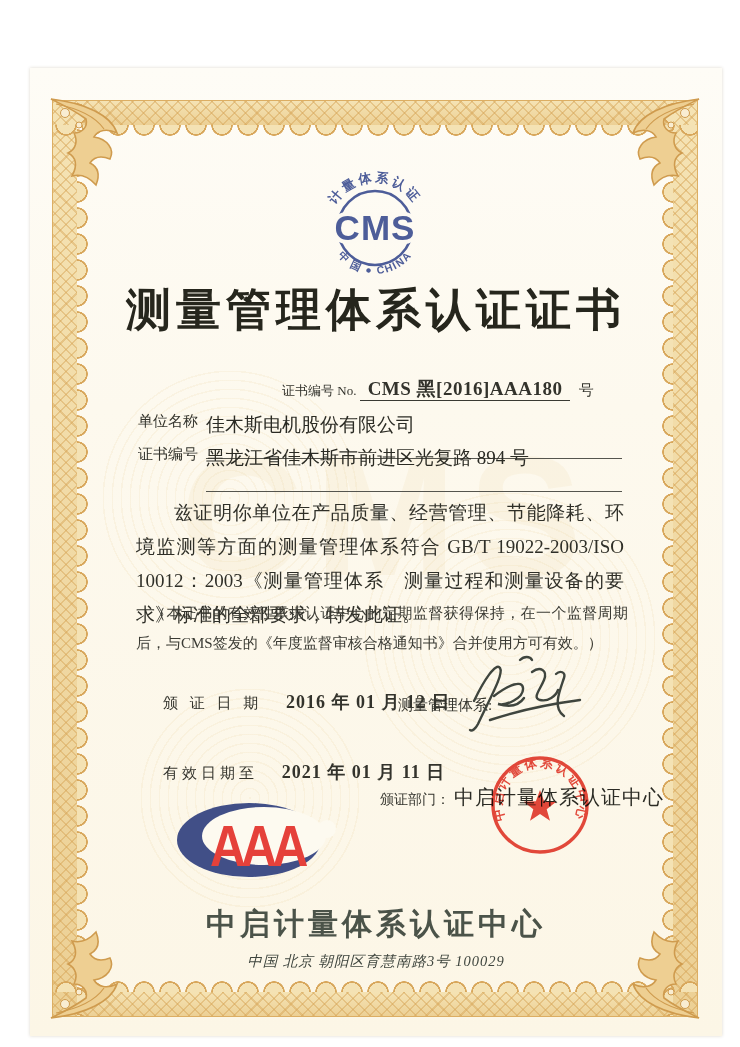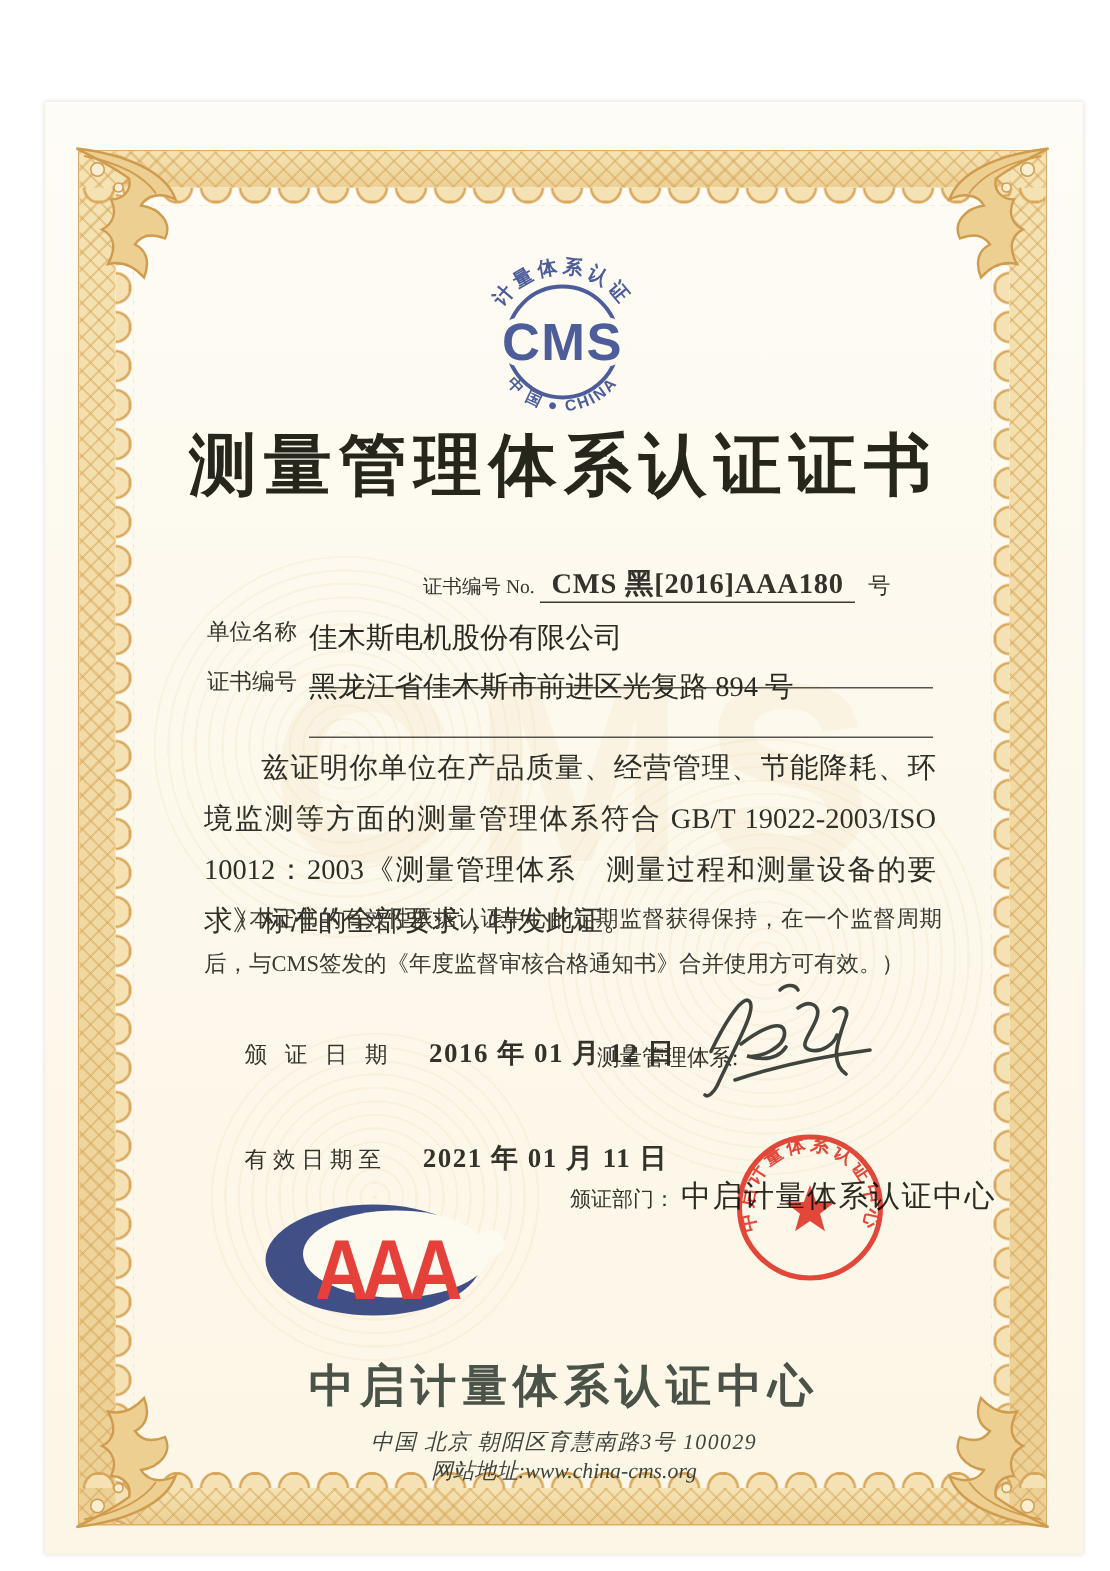--- a/index.html
+++ b/index.html
@@ -235,15 +235,14 @@
 
   <svg class="aaa-logo" viewBox="0 0 162 78">
     <ellipse cx="74" cy="39" rx="72" ry="37" fill="#414f87"></ellipse>
     <ellipse cx="89" cy="35" rx="62" ry="29" fill="#fdfaf0"></ellipse>
     <circle cx="152" cy="28" r="9" fill="#fdfaf0"></circle>
     <text x="38" y="62" font-size="54" font-weight="bold" fill="#e5413a" font-family="Liberation Sans, sans-serif" letter-spacing="-5" transform="scale(0.92,1.05)">AAA</text>
   </svg>
 
   <div class="footer-org">中启计量体系认证中心</div>
   <div class="footer-line footer-addr">中国 北京 朝阳区育慧南路3号 100029</div>
-  <div class="footer-line footer-web">网站地址:www.china-cms.org</div>
 
 </div>
 
 </body></html>

